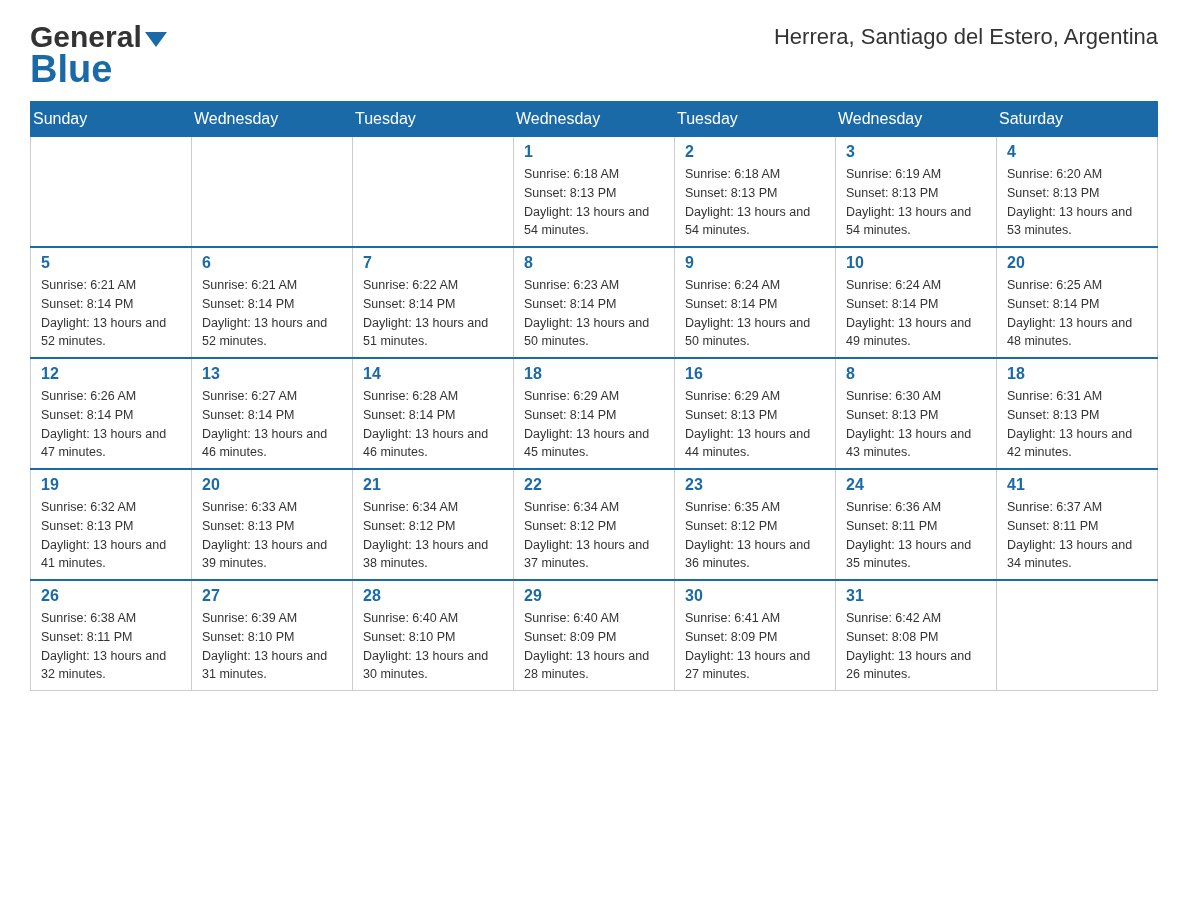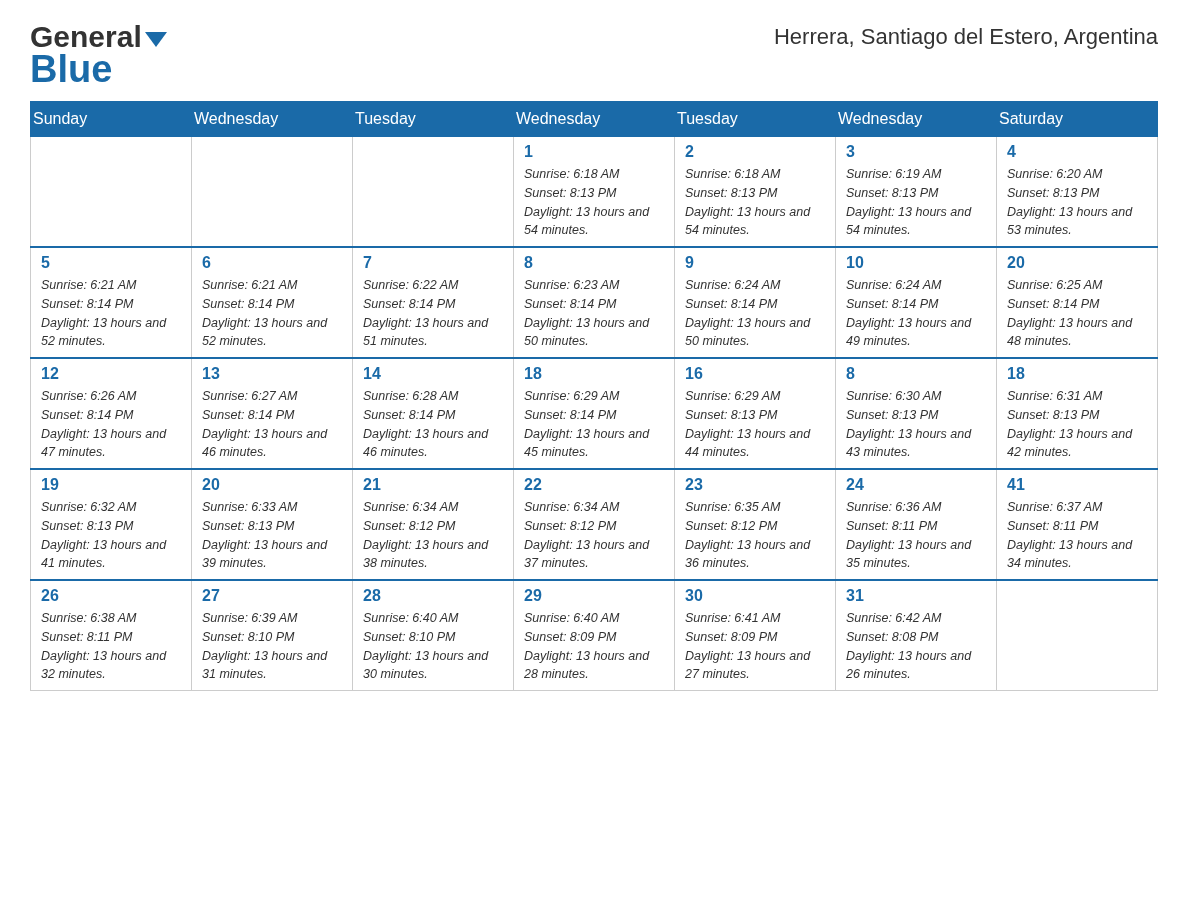--- a/index.html
+++ b/index.html
@@ -63,21 +63,20 @@
       font-size: 16px;
       color: #1a6aa8;
       font-weight: bold;
       margin-bottom: 4px;
       display: block;
     }
     .day-info {
       font-size: 12.5px;
       line-height: 1.5;
       color: #333;
-      font-style: italic;
     }
     .empty-cell {
       background: #fff;
     }
     .row-divider td {
       border-top: 2px solid #1a6aa8;
     }
   </style>
 </head>
 <body>

